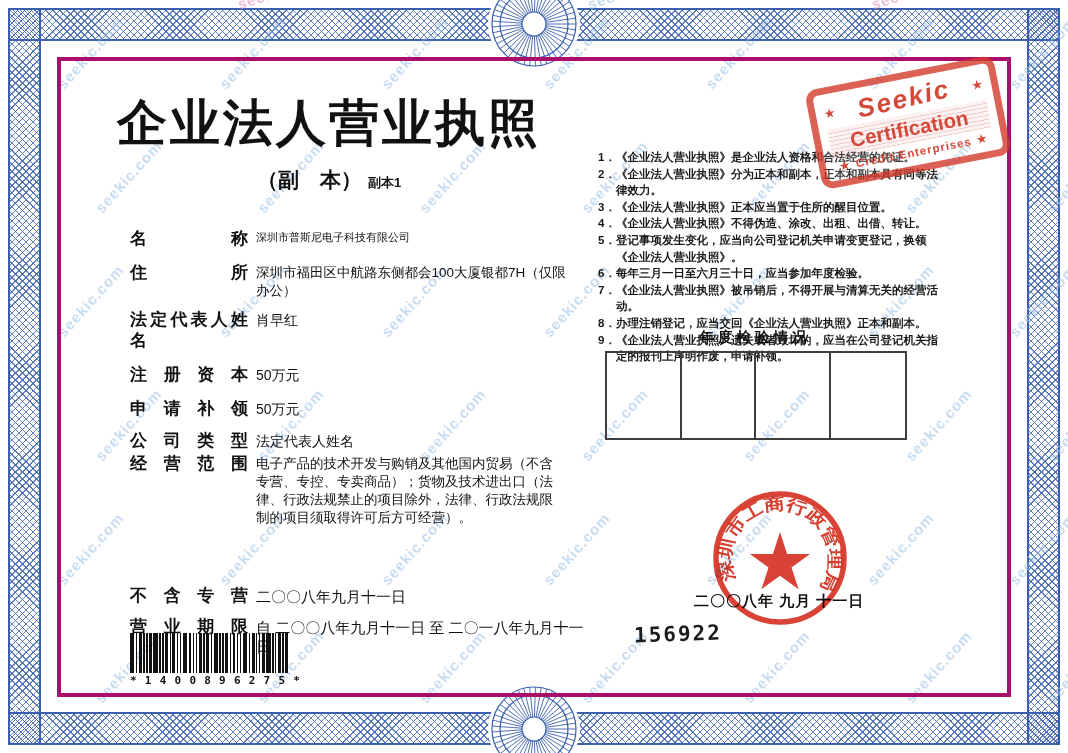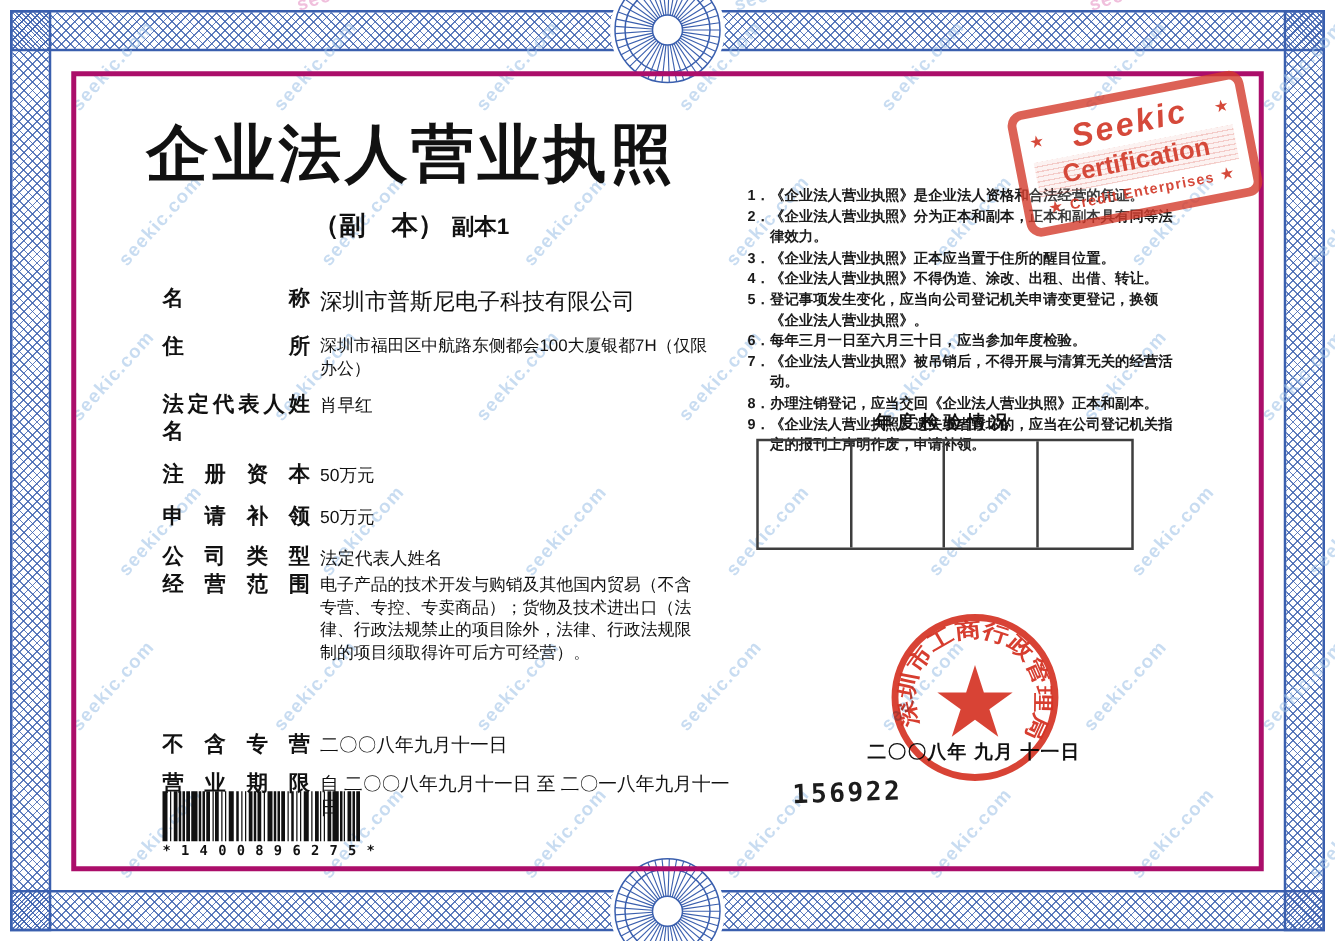--- a/index.html
+++ b/index.html
@@ -33,30 +33,30 @@
   .wm{position:absolute;z-index:2;font-size:15px;font-weight:bold;color:var(--wm);
     opacity:.55;transform:rotate(-48deg);transform-origin:left center;letter-spacing:1px;}
   .wm.pink{color:#e48cc0;}
   
   .abs{position:absolute;z-index:4;}
   
   .title{left:88px;top:96px;width:482px;text-align:center;font-size:50px;
     font-weight:900;letter-spacing:3px;line-height:1.1;}
   .subtitle{left:88px;top:166px;width:482px;text-align:center;font-weight:bold;}
   .subtitle .ctype{font-size:21px;}
-  .subtitle .cno{font-size:18px;font-weight:600;margin-left:6px;}
+  .subtitle .cno{font-size:13px;font-weight:600;margin-left:6px;}
   .regno{left:88px;top:199px;width:482px;text-align:center;}
   .regno .rl{font-size:15px;font-weight:900;margin-right:18px;}
   .regno .rv{font-size:12.5px;letter-spacing:1px;font-family:"Liberation Sans","DejaVu Sans",sans-serif;}
   .fields{left:130px;top:228px;width:436px;}
   .frow{display:flex;align-items:flex-start;}
   .flabel{width:118px;flex:0 0 118px;font-size:17px;font-weight:900;
     text-align:justify;text-align-last:justify;text-justify:inter-character;line-height:1.25;}
   .fvalue{flex:1;padding-left:8px;font-size:14px;line-height:1.3;padding-top:2px;}
-  .v-large{font-size:18px;}
+  .v-large{font-size:11px;}
   .v-small{font-size:13.5px;line-height:1.32;}
   .dates{left:130px;top:585px;width:460px;}
   .dates .fvalue{font-size:15px;}
   .mb13{margin-bottom:13px;} .mb8{margin-bottom:9px;} .mb12{margin-bottom:12px;}
   .mb11{margin-bottom:11px;} .mb10{margin-bottom:2px;align-items:center;}
   
   .barcode{left:130px;top:633px;width:170px;}
   .bars{height:40px;display:flex;align-items:stretch;}
   .bars i{display:block;background:#111;margin-right:1.5px;}
   .bctext{display:flex;justify-content:space-between;font-family:"DejaVu Sans Mono","Liberation Mono",monospace;

